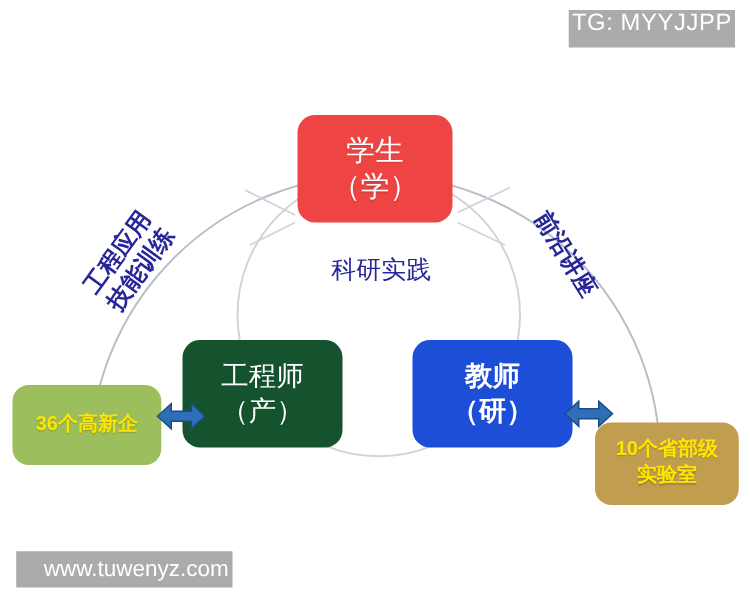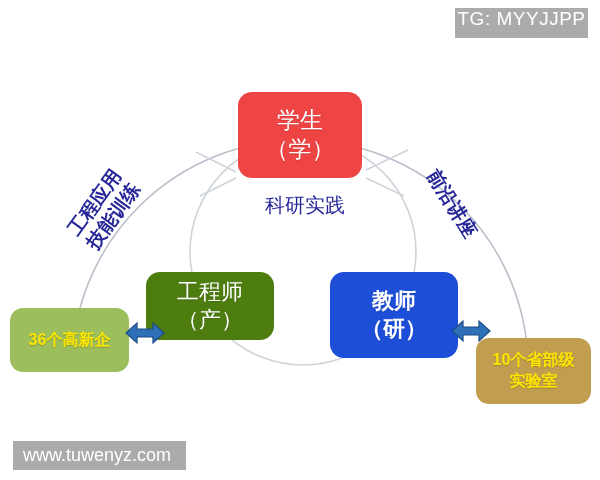--- a/index.html
+++ b/index.html
@@ -38,21 +38,21 @@
     position: absolute;
     left: 13px;
     top: 441px;
     width: 173px;
     height: 29px;
     background: #ababab;
     color: #ffffff;
     font-size: 18px;
     display: flex;
     align-items: center;
-    padding-left: 10px;
+    padding-left: 22px;
     box-sizing: border-box;
     white-space: nowrap;
   }
 
   
   .arcs {
     position: absolute;
     left: 0;
     top: 0;
     width: 600px;
@@ -82,22 +82,22 @@
     top: 92px;
     width: 124px;
     height: 86px;
     background: #ef4444;
     font-size: 23px;
   }
   #node-engineer {
     left: 146px;
     top: 272px;
     width: 128px;
-    height: 68px;
-    background: #4d7c0f;
+    height: 86px;
+    background: #14532d;
     font-size: 22px;
   }
   #node-teacher {
     left: 330px;
     top: 272px;
     width: 128px;
     height: 86px;
     background: #1d4ed8;
     font-size: 22px;
     font-weight: bold;
@@ -165,21 +165,21 @@
   }
   #arc-text-right {
     left: 414px;
     top: 192px;
     transform: rotate(58deg);
     transform-origin: center center;
   }
   #center-text {
     position: absolute;
     left: 243px;
-    top: 192px;
+    top: 203px;
     width: 124px;
     text-align: center;
     color: #262699;
     font-size: 20px;
     line-height: 1.3;
     white-space: nowrap;
   }
   #center-text .ln1, #center-text .ln2 { display: block; }
 
   

